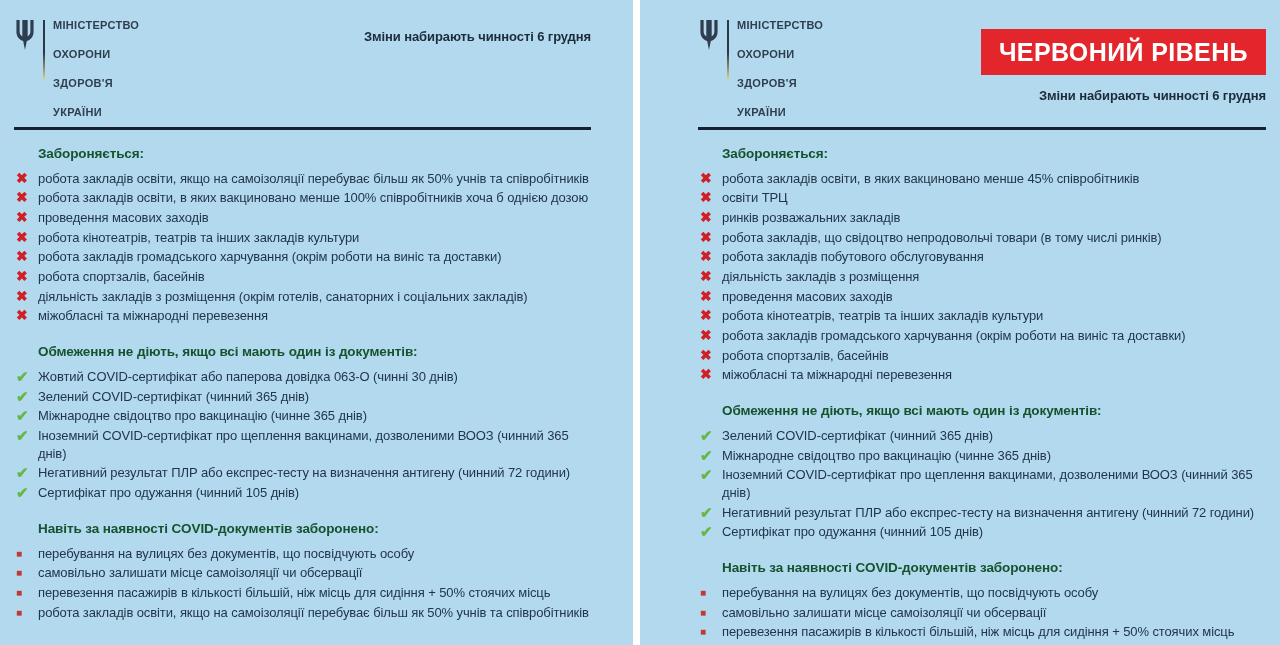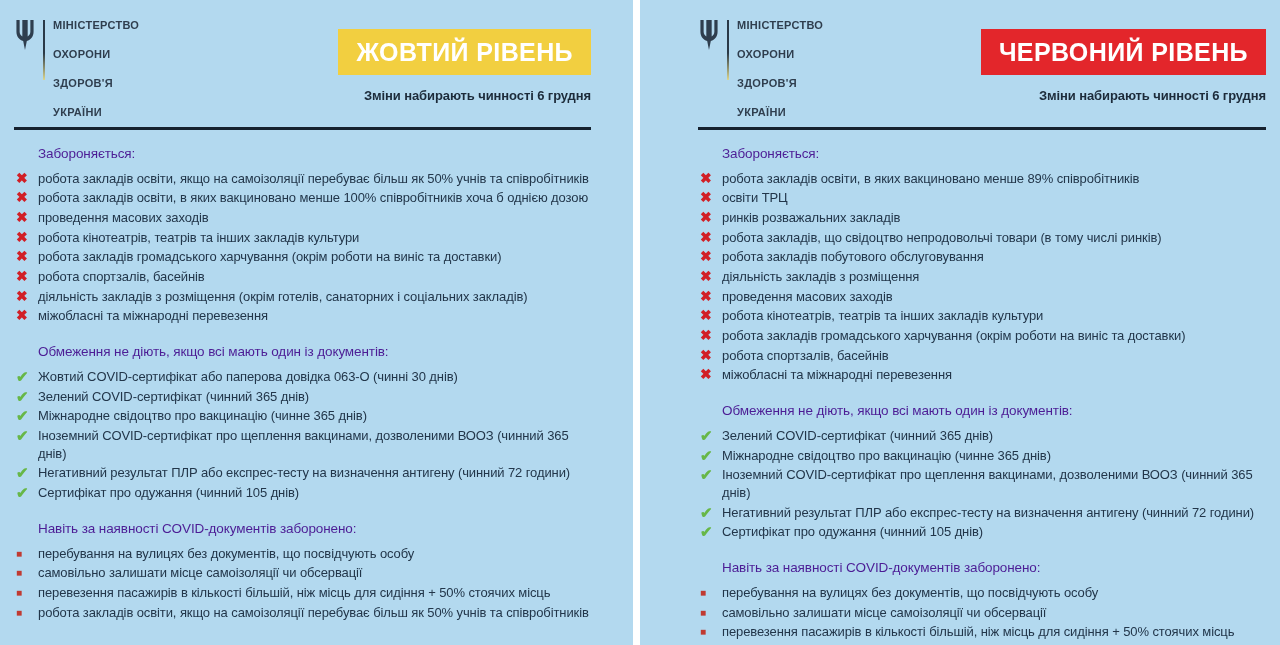--- a/index.html
+++ b/index.html
@@ -45,21 +45,21 @@
   .badge.red    { background: #e3262b; margin-left: 28px; }
   .note {
     margin-top: 13px;
     font-size: 13px; font-weight: 700; color: #1c2b3a;
     white-space: nowrap;
   }
 
   .rule { height: 3px; background: #16222f; margin-top: 7px; }
 
   .sec-h {
-    font-size: 13.5px; font-weight: 400; color: #4c1d95;
+    font-size: 13.5px; font-weight: 700; color: #14532d;
     margin: 16px 0 9px; padding-left: 24px;
   }
   .sec-h.later { margin-top: 19px; }
 
   ul.list { list-style: none; margin: 0; padding: 0 0 0 2px; }
   ul.list li {
     display: flex; gap: 6px;
     margin-bottom: 2px;
     font-size: 13px; line-height: 1.36; color: #22364a;
   }
@@ -83,21 +83,20 @@
           </svg>
         </span>
         <span class="logo-bar"></span>
         <div class="ministry-name"><span>МІНІСТЕРСТВО</span><br>
           <span>ОХОРОНИ</span><br>
           <span>ЗДОРОВ'Я</span><br>
           <span>УКРАЇНИ</span>
         </div>
       </div>
       <div class="header-right">
-        <div class="badge yellow">ЖОВТИЙ РІВЕНЬ</div>
         <div class="note">Зміни набирають чинності 6 грудня</div>
       </div>
     </div>
 
     <div class="rule"></div>
 
     <div class="sec-h">Забороняється:</div>
     <ul class="list">
         <li>
           <span class="bullet cross">✖</span>
@@ -202,21 +201,21 @@
         <div class="note">Зміни набирають чинності 6 грудня</div>
       </div>
     </div>
 
     <div class="rule"></div>
 
     <div class="sec-h">Забороняється:</div>
     <ul class="list">
         <li>
           <span class="bullet cross">✖</span>
-          <span class="item-text">робота закладів освіти, в яких вакциновано менше 89% співробітників</span>
+          <span class="item-text">робота закладів освіти, в яких вакциновано менше 45% співробітників</span>
         </li>
         <li>
           <span class="bullet cross">✖</span>
           <span class="item-text">освіти ТРЦ</span>
         </li>
         <li>
           <span class="bullet cross">✖</span>
           <span class="item-text">ринків розважальних закладів</span>
         </li>
         <li>

